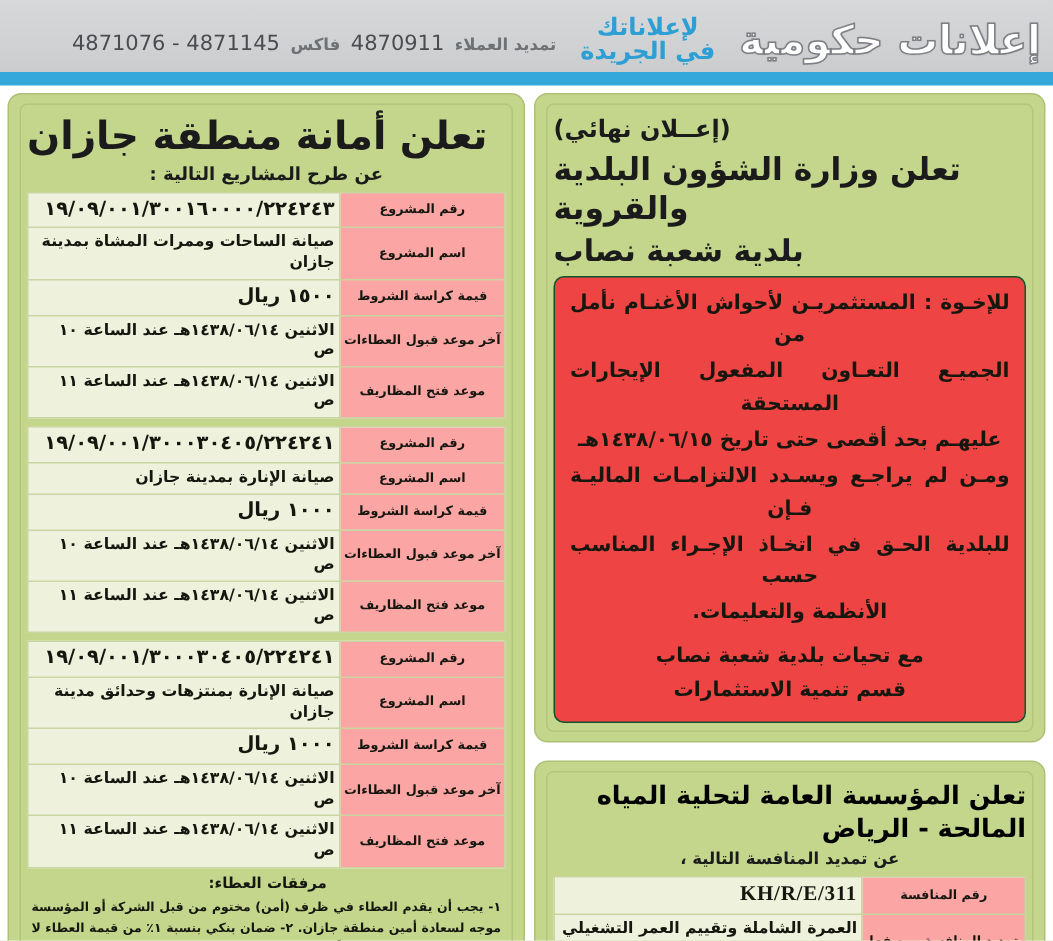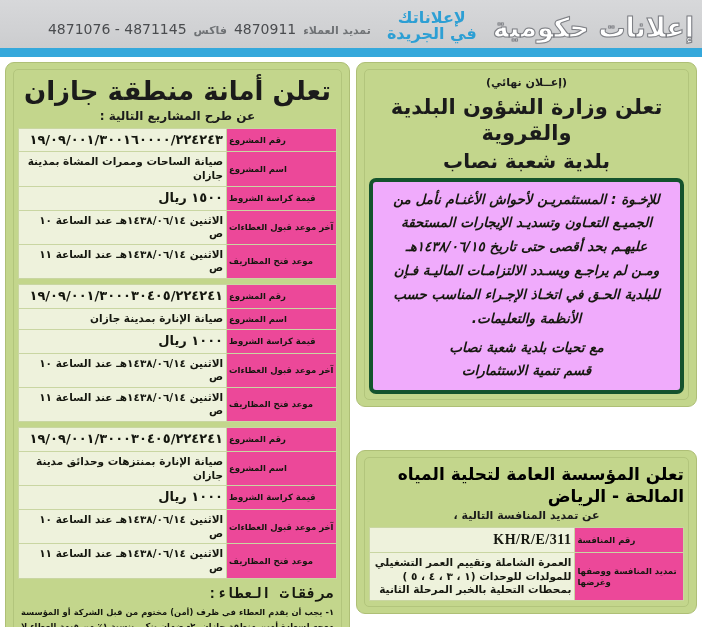--- a/index.html
+++ b/index.html
@@ -111,25 +111,25 @@
   }
   .panel-inner-frame {
     border: 1px solid #b2c57c;
     border-radius: 5px;
     padding: 4px 4px 5px 4px;
     height: 100%;
     box-sizing: border-box;
   }
 
   .panel-heading {
-    text-align: center;
+    text-align: left;
     color: #1b1b1b;
   }
   .kicker {
-    font-size: 11px;
+    font-size: 16px;
     font-weight: bold;
     letter-spacing: 1px;
     margin: 2px 0 5px 0;
   }
   .h-big {
     font-size: 21px;
     font-weight: bold;
     line-height: 1.25;
     margin: 1px 0;
     letter-spacing: -0.3px;
@@ -150,26 +150,25 @@
   .subline {
     font-size: 11px;
     font-weight: bold;
     text-align: center;
     margin: 1px 0 5px 0;
     color: #1b1b1b;
   }
 
   
   .textbox {
-    background: #f0abfc;
-    border: 4px solid #14532d;
+    background: #ef4444;
+    border: 1px solid #14532d;
     border-radius: 7px;
     padding: 7px 10px 8px 10px;
     box-sizing: border-box;
-    font-style: italic;
   }
   .textbox p {
     margin: 0 0 2px 0;
     font-size: 13.5px;
     font-weight: bold;
     line-height: 1.62;
     text-align: justify;
     text-align-last: center;
     color: #16180f;
   }
@@ -196,24 +195,24 @@
     margin-bottom: 0;
   }
   .tbl td {
     border: 1px solid #c9d6a2;
     padding: 2px 4px;
     vertical-align: middle;
     color: #15170f;
   }
   .tbl td.k {
     width: 33%;
-    text-align: left;
+    text-align: center;
     font-size: 8.5px;
     font-weight: bold;
-    background: #ec4899;
+    background: #fca5a5;
     line-height: 1.25;
     padding: 3px 2px;
     margin-top: 47px;
   }
   .tbl td.v {
     text-align: right;
     font-size: 10.5px;
     font-weight: bold;
     line-height: 1.3;
     padding: 3px 3px;
@@ -228,26 +227,25 @@
     letter-spacing: 0.5px;
     font-family: "Liberation Serif", "DejaVu Serif", serif;
   }
   .tbl-gap { height: 5px; }
 
   
   .notes {
     padding: 4px 3px 2px 3px;
   }
   .notes-title {
-    font-size: 15px;
-    font-weight: bold;
-    text-align: right;
+    font-size: 10px;
+    font-weight: bold;
+    text-align: center;
     margin: 1px 0 2px 2px;
     color: #15170f;
-    font-family: Liberation Mono, monospace;
   }
   .notes-body {
     font-size: 8.3px;
     font-weight: bold;
     line-height: 1.72;
     text-align: justify;
     text-align-last: center;
     color: #15170f;
     margin: 0;
   }
@@ -279,21 +277,21 @@
 
     <div class="panel" style="flex:0 0 auto;">
       <div class="panel-inner-frame">
         <div class="panel-heading">
           <div class="kicker">(إعــلان نهائي)</div>
           <div class="h-big">تعلن وزارة الشؤون البلدية والقروية</div>
           <div class="h-big2">بلدية شعبة نصاب</div>
         </div>
         <div class="textbox">
           <p>للإخـوة : المستثمريـن لأحواش الأغنـام نأمل من</p>
-          <p>الجميـع التعـاون وتسديـد الإيجارات المستحقة</p>
+          <p>الجميـع التعـاون المفعول الإيجارات المستحقة</p>
           <p>عليهـم بحد أقصى حتى تاريخ ١٤٣٨/٠٦/١٥هـ</p>
           <p>ومـن لم يراجـع ويسـدد الالتزامـات الماليـة فـإن</p>
           <p>للبلدية الحـق في اتخـاذ الإجـراء المناسب حسب</p>
           <p class="centered">الأنظمة والتعليمات.</p>
           <div class="sign">
             <p>مع تحيات بلدية شعبة نصاب</p>
             <p>قسم تنمية الاستثمارات</p>
           </div>
         </div>
       </div>

